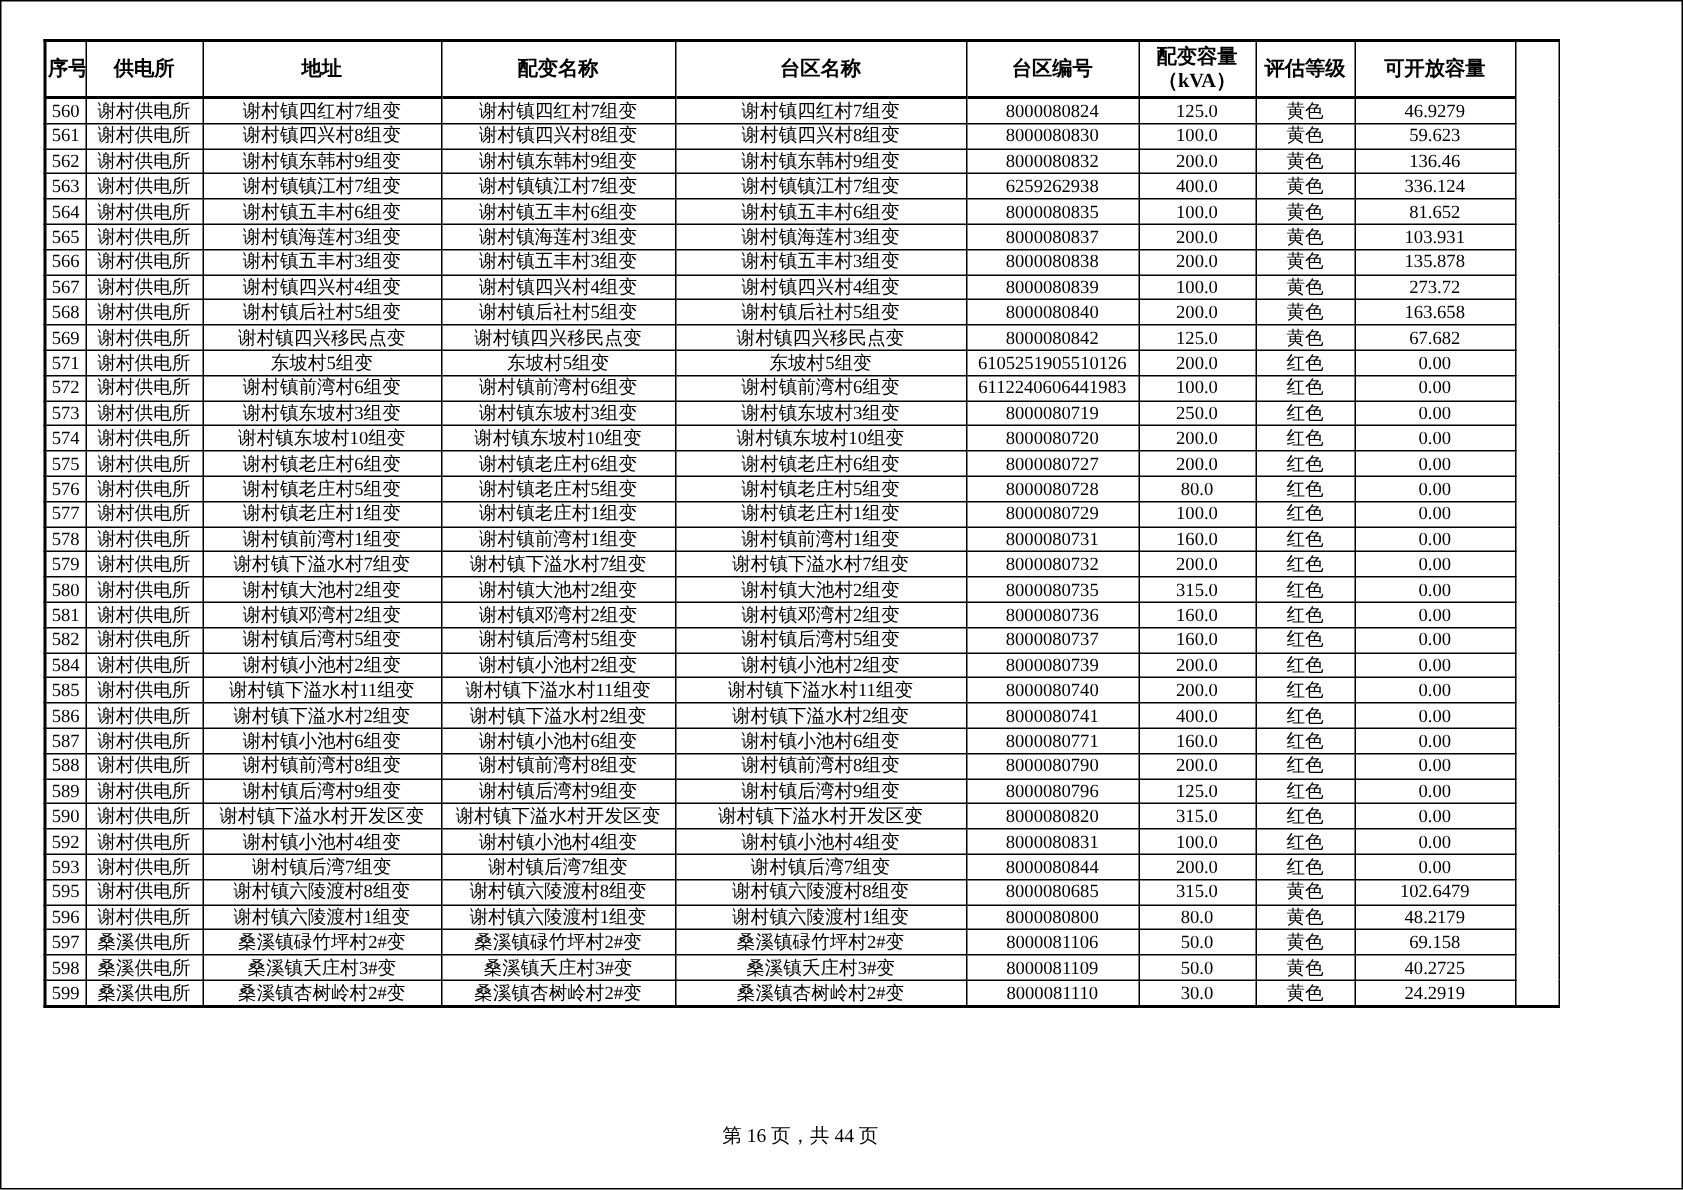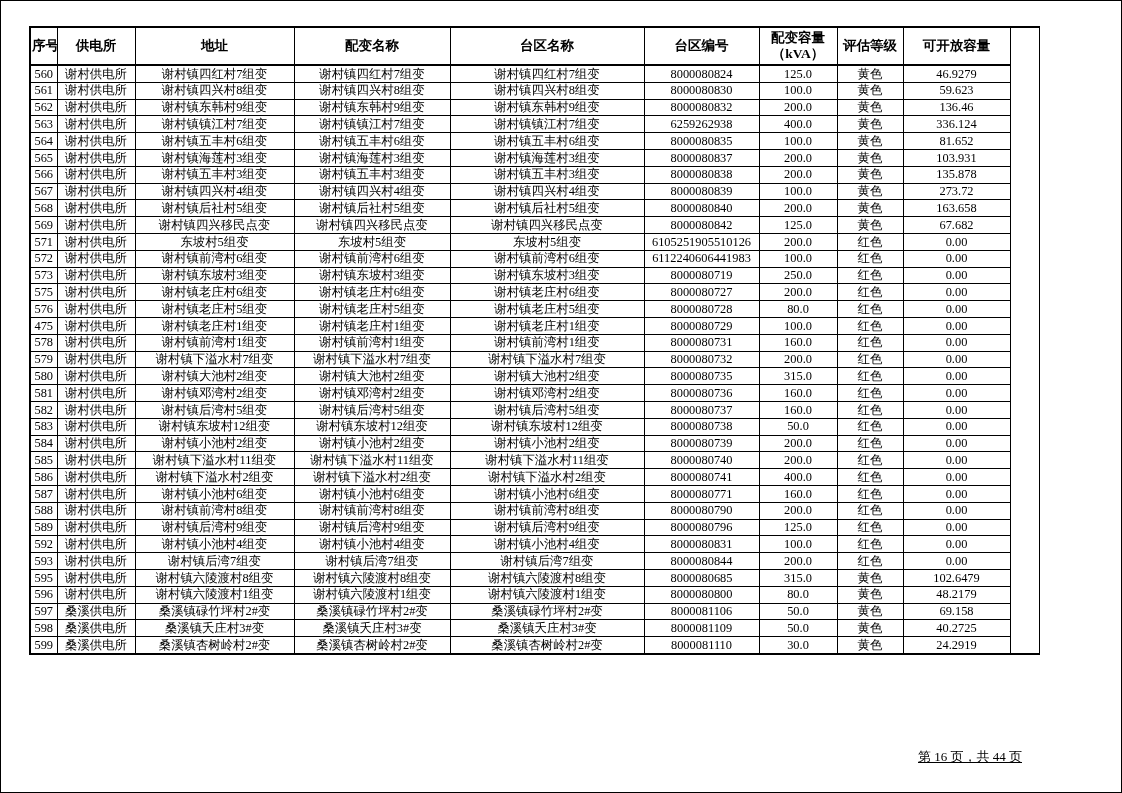--- a/index.html
+++ b/index.html
@@ -40,25 +40,24 @@
     height:15.8px;
     font-size:12.4px;
     line-height:1;
   }
   .cap-table th.ghost, .cap-table td.ghost {
     border-top:none;
     border-bottom:none;
   }
   .page-footer {
     position:absolute;
-    left:12px; top:747px;
+    left:28px; top:747px;
     width:1009px;
-    text-align:right;
+    text-align:center;
     font-size:13px;
-    text-decoration:underline;
   }
 </style>
 </head>
 <body>
 
 <table class="cap-table">
   <colgroup>
     <col style="width:27px">
     <col style="width:78px">
     <col style="width:159px">
@@ -238,20 +237,32 @@
         <td>谢村镇东坡村3组变</td>
         <td>谢村镇东坡村3组变</td>
         <td>谢村镇东坡村3组变</td>
         <td>8000080719</td>
         <td>250.0</td>
         <td>红色</td>
         <td>0.00</td>
         <td class="ghost"></td>
       </tr>
       <tr>
+        <td>574</td>
+        <td>谢村供电所</td>
+        <td>谢村镇东坡村10组变</td>
+        <td>谢村镇东坡村10组变</td>
+        <td>谢村镇东坡村10组变</td>
+        <td>8000080720</td>
+        <td>200.0</td>
+        <td>红色</td>
+        <td>0.00</td>
+        <td class="ghost"></td>
+      </tr>
+      <tr>
         <td>575</td>
         <td>谢村供电所</td>
         <td>谢村镇老庄村6组变</td>
         <td>谢村镇老庄村6组变</td>
         <td>谢村镇老庄村6组变</td>
         <td>8000080727</td>
         <td>200.0</td>
         <td>红色</td>
         <td>0.00</td>
         <td class="ghost"></td>
@@ -262,21 +273,21 @@
         <td>谢村镇老庄村5组变</td>
         <td>谢村镇老庄村5组变</td>
         <td>谢村镇老庄村5组变</td>
         <td>8000080728</td>
         <td>80.0</td>
         <td>红色</td>
         <td>0.00</td>
         <td class="ghost"></td>
       </tr>
       <tr>
-        <td>475</td>
+        <td>577</td>
         <td>谢村供电所</td>
         <td>谢村镇老庄村1组变</td>
         <td>谢村镇老庄村1组变</td>
         <td>谢村镇老庄村1组变</td>
         <td>8000080729</td>
         <td>100.0</td>
         <td>红色</td>
         <td>0.00</td>
         <td class="ghost"></td>
       </tr>
@@ -334,32 +345,20 @@
         <td>谢村镇后湾村5组变</td>
         <td>谢村镇后湾村5组变</td>
         <td>谢村镇后湾村5组变</td>
         <td>8000080737</td>
         <td>160.0</td>
         <td>红色</td>
         <td>0.00</td>
         <td class="ghost"></td>
       </tr>
       <tr>
-        <td>583</td>
-        <td>谢村供电所</td>
-        <td>谢村镇东坡村12组变</td>
-        <td>谢村镇东坡村12组变</td>
-        <td>谢村镇东坡村12组变</td>
-        <td>8000080738</td>
-        <td>50.0</td>
-        <td>红色</td>
-        <td>0.00</td>
-        <td class="ghost"></td>
-      </tr>
-      <tr>
         <td>584</td>
         <td>谢村供电所</td>
         <td>谢村镇小池村2组变</td>
         <td>谢村镇小池村2组变</td>
         <td>谢村镇小池村2组变</td>
         <td>8000080739</td>
         <td>200.0</td>
         <td>红色</td>
         <td>0.00</td>
         <td class="ghost"></td>
@@ -413,20 +412,32 @@
         <td class="ghost"></td>
       </tr>
       <tr>
         <td>589</td>
         <td>谢村供电所</td>
         <td>谢村镇后湾村9组变</td>
         <td>谢村镇后湾村9组变</td>
         <td>谢村镇后湾村9组变</td>
         <td>8000080796</td>
         <td>125.0</td>
+        <td>红色</td>
+        <td>0.00</td>
+        <td class="ghost"></td>
+      </tr>
+      <tr>
+        <td>590</td>
+        <td>谢村供电所</td>
+        <td>谢村镇下溢水村开发区变</td>
+        <td>谢村镇下溢水村开发区变</td>
+        <td>谢村镇下溢水村开发区变</td>
+        <td>8000080820</td>
+        <td>315.0</td>
         <td>红色</td>
         <td>0.00</td>
         <td class="ghost"></td>
       </tr>
       <tr>
         <td>592</td>
         <td>谢村供电所</td>
         <td>谢村镇小池村4组变</td>
         <td>谢村镇小池村4组变</td>
         <td>谢村镇小池村4组变</td>

